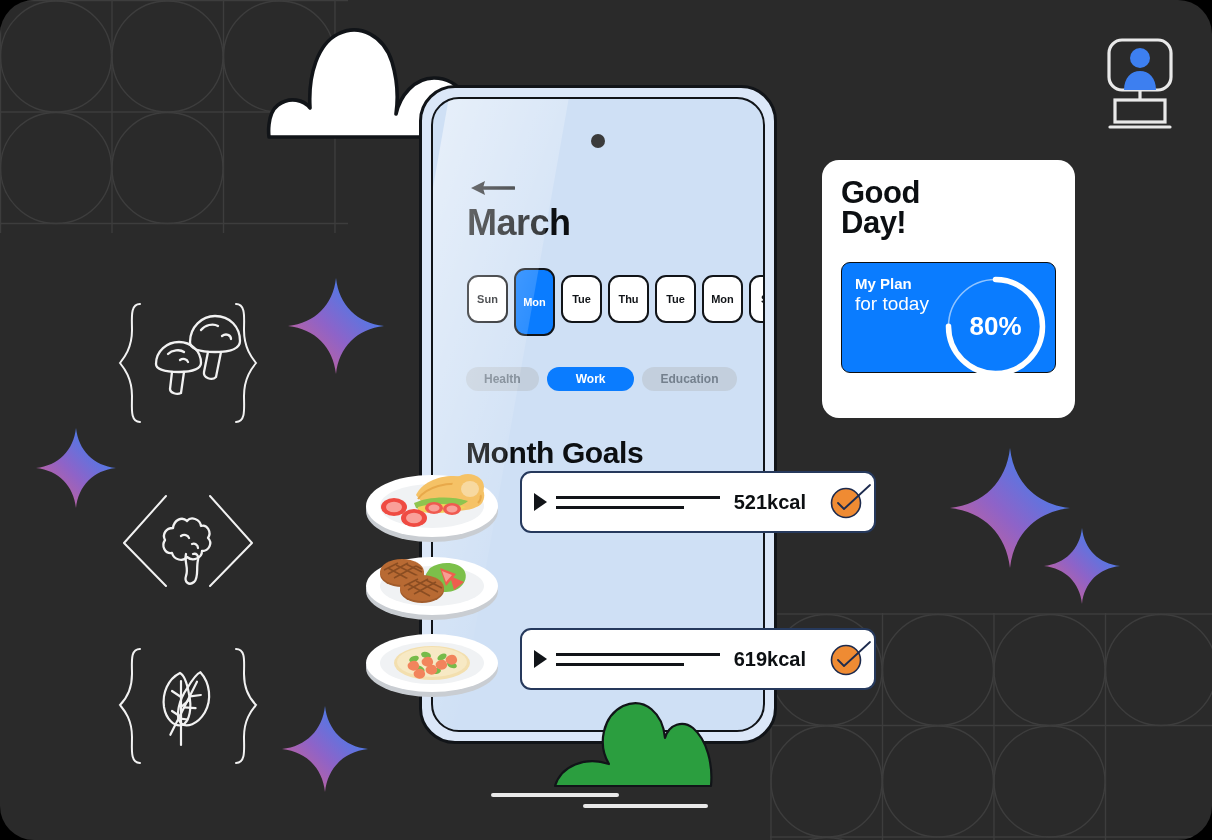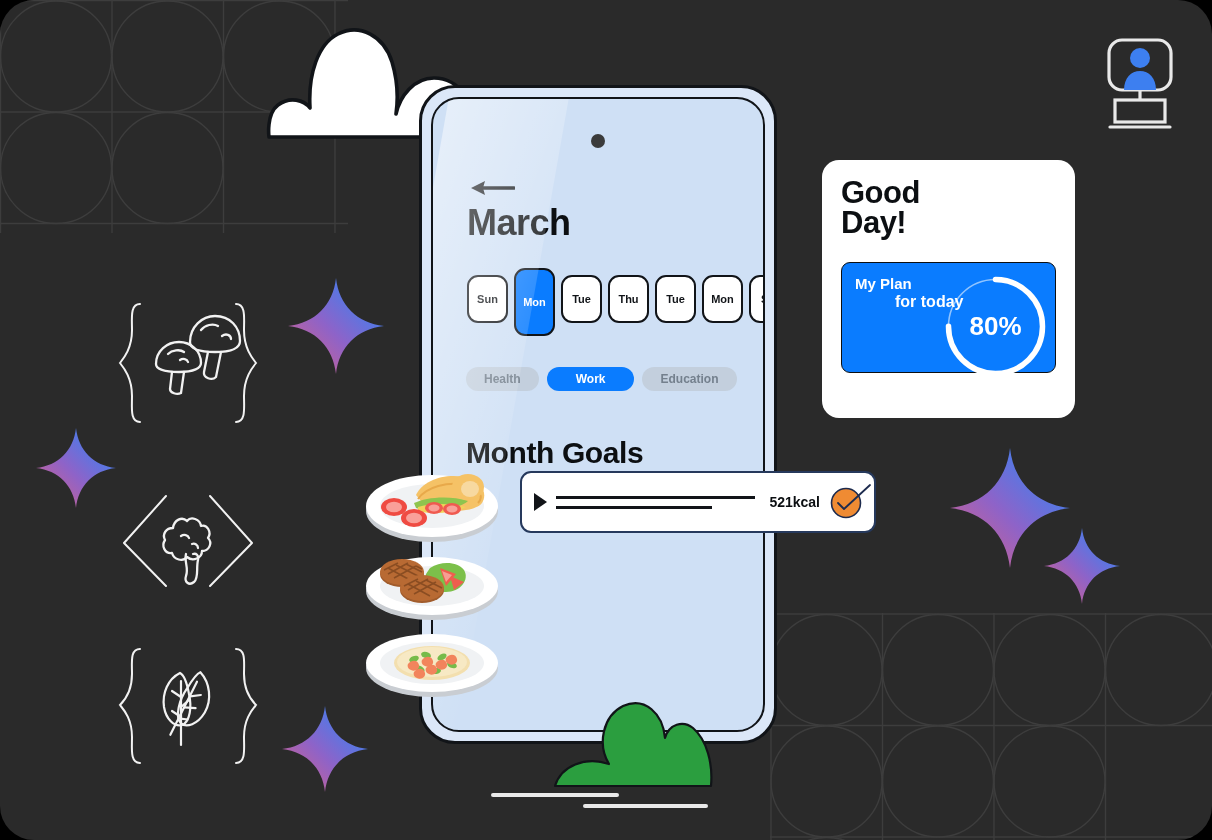--- a/index.html
+++ b/index.html
@@ -81,21 +81,21 @@
     display:flex; align-items:center; padding:0 14px 0 12px;
   }
   .goal-card .tri {
     width:0;height:0;border-left:13px solid #111418;
     border-top:9px solid transparent;border-bottom:9px solid transparent;
     margin-right:9px; flex:0 0 auto;
   }
   .goal-lines { flex:1 1 auto; }
   .goal-lines .l1 { height:3px; background:#111418; width:100%; }
   .goal-lines .l2 { height:3px; background:#111418; width:78%; margin-top:7px; }
-  .kcal { font-size:14px; font-weight:700; color:#0c0f12; margin:0 10px 0 14px; white-space:nowrap; }
+  .kcal { font-size:20px; font-weight:700; color:#0c0f12; margin:0 24px 0 14px; white-space:nowrap; }
   .badge { position:relative; width:30px; height:30px; flex:0 0 auto; }
 
   
   .plate { position:absolute; }
 
   
   #goodDay {
     position:absolute; left:822px; top:160px; width:253px; height:258px;
     background:#ffffff; border-radius:17px; padding:18px 19px;
   }
@@ -104,21 +104,21 @@
     letter-spacing:-.5px; white-space:pre-line;
   }
   #planBox {
     position:absolute; left:19px; top:102px; width:215px; height:111px;
     background:#0a7cff; border:1.5px solid #0c0f12; border-radius:9px;
   }
   #planLabel {
     position:absolute; left:13px; top:12px; color:#fff; line-height:1.18;
   }
   #planLabel .t1 { font-size:15px; font-weight:700; }
-  #planLabel .t2 { font-size:16px; font-weight:700;margin-left:40px; }
+  #planLabel .t2 { font-size:19px; font-weight:400; }
   #ring { position:absolute; left:100px; top:10px; }
   #ringPct {
     position:absolute; left:100px; top:10px; width:107px; height:107px;
     display:flex; align-items:center; justify-content:center;
     color:#fff; font-size:26px; font-weight:700;
   }
 
   
   .decor { position:absolute; }
   #cloud { position:absolute; left:264px; top:26px; }
@@ -303,20 +303,36 @@
       <div class="badge">
         <svg width="44" height="36" viewBox="0 0 44 36" style="position:absolute;left:-1px;top:-3px">
           <circle cx="17" cy="19" r="14.5" fill="#ef8b33" stroke="#1d2b4e" stroke-width="1.6"></circle>
           <path d="M9 19 L15 25 L41 1" stroke="#1d2b4e" stroke-width="1.8" fill="none" stroke-linecap="round" stroke-linejoin="round"></path>
         </svg>
       </div>
     </div>
   </div>
 
 
+  <div class="goal-row" style="top:628px;">
+    <div class="goal-card">
+      <div class="tri"></div>
+      <div class="goal-lines">
+          <div class="l1"></div>
+          <div class="l2"></div>
+        </div>
+      <div class="kcal">619kcal</div>
+      <div class="badge">
+        <svg width="44" height="36" viewBox="0 0 44 36" style="position:absolute;left:-1px;top:-3px">
+          <circle cx="17" cy="19" r="14.5" fill="#ef8b33" stroke="#1d2b4e" stroke-width="1.6"></circle>
+          <path d="M9 19 L15 25 L41 1" stroke="#1d2b4e" stroke-width="1.8" fill="none" stroke-linecap="round" stroke-linejoin="round"></path>
+        </svg>
+      </div>
+    </div>
+  </div>
 
   <div class="plate" style="left:364px; top:455px;">
     <svg width="136" height="90" viewBox="0 0 136 90">
       <ellipse cx="68" cy="56" rx="66" ry="31" fill="#c9cdd2"></ellipse>
       <ellipse cx="68" cy="51" rx="66" ry="31" fill="#ffffff"></ellipse>
       <ellipse cx="68" cy="51" rx="52" ry="22" fill="#f0f2f4"></ellipse>
       <path d="M52 40 C58 26 80 18 100 22 C118 26 124 38 118 48 C110 58 78 58 62 52Z" fill="#f5c266"></path>
       <path d="M54 44 C62 32 84 26 102 30 C116 34 120 42 114 48" fill="none" stroke="#e8a94a" stroke-width="2"></path>
       <path d="M50 48 C62 42 86 40 104 46 C96 54 66 58 52 53Z" fill="#8fc44e"></path>
       <path d="M54 52 C66 48 86 48 102 52 C92 58 66 60 54 56Z" fill="#f2d35a"></path>

